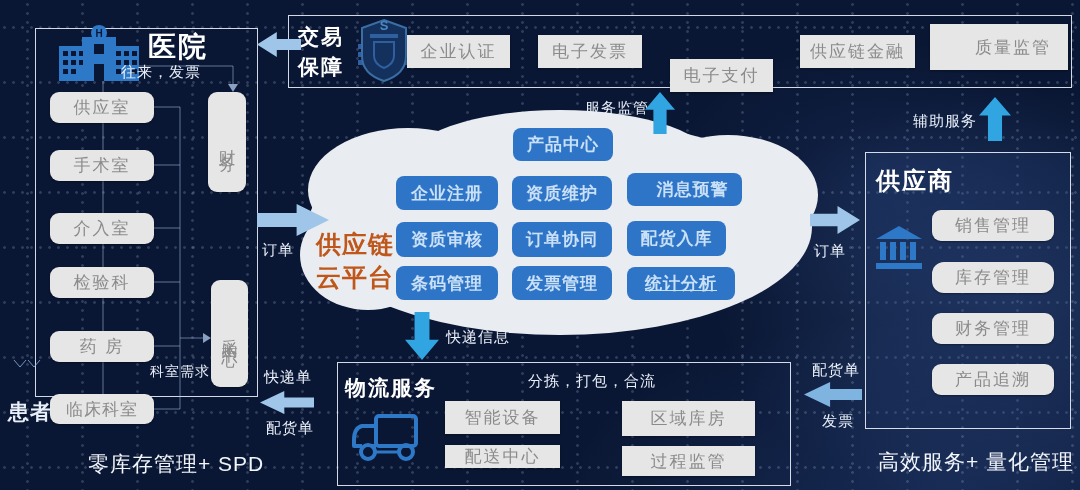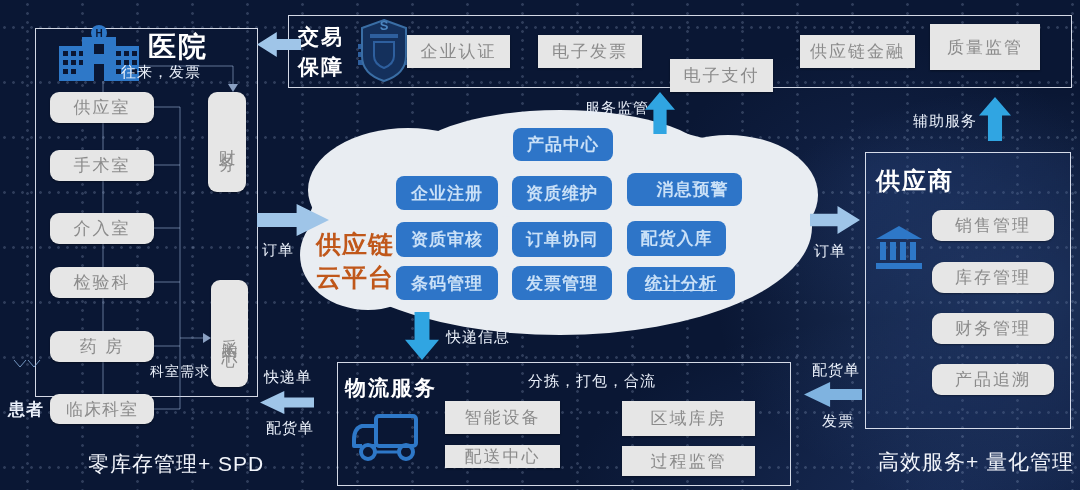--- a/index.html
+++ b/index.html
@@ -96,21 +96,21 @@
   <div class="gbox rounded" style="left:50px;top:150px;width:104px;height:31px;">手术室</div>
   <div class="gbox rounded" style="left:50px;top:213px;width:104px;height:31px;">介入室</div>
   <div class="gbox rounded" style="left:50px;top:267px;width:104px;height:31px;">检验科</div>
   <div class="gbox rounded" style="left:50px;top:331px;width:104px;height:31px;">药 房</div>
   <div class="gbox rounded" style="left:50px;top:394px;width:104px;height:30px;letter-spacing:1px;">临床科室</div>
 
   <div class="gbox rounded vbox" style="left:208px;top:92px;width:38px;height:100px;">财务</div>
   <div class="gbox rounded vbox" style="left:211px;top:280px;width:37px;height:107px;letter-spacing:4px;font-size:16px;">采购中心</div>
 
   <div class="lbl" style="left:150px;top:363px;font-size:14px;">科室需求</div>
-  <div class="lbl" style="left:8px;top:398px;font-weight:bold;font-size:17px;">患者</div>
+  <div class="lbl" style="left:8px;top:398px;font-weight:bold;font-size:21px;">患者</div>
   <div class="cap" style="left:88px;top:450px;">零库存管理+ SPD</div>
 
   <div class="panel" style="left:288px;top:15px;width:782px;height:71px;"></div>
   <div class="ptitle" style="left:298px;top:22px;font-size:21px;line-height:1.45;">
     <div>交易</div>
     <div>保障</div>
   </div>
 
   <svg class="abs" style="left:356px;top:16px;" width="56" height="68" viewBox="0 0 56 68">
     <rect x="2" y="28" width="12" height="5" fill="#2e5f9e"></rect>
@@ -122,21 +122,21 @@
     <path d="M28,4 L50,12 V40 Q50,58 28,65 Q6,58 6,40 V12 Z" fill="#14305c" stroke="#3a6ea5" stroke-width="2"></path>
     <text x="28" y="14" font-size="13" font-weight="bold" fill="#4d86c0" text-anchor="middle">S</text>
     <rect x="14" y="18" width="28" height="4" fill="#2e5f9e"></rect>
     <path d="M18,26 h20 v14 q0,8 -10,12 q-10,-4 -10,-12 Z" fill="none" stroke="#2e5f9e" stroke-width="2"></path>
   </svg>
 
   <div class="gbox" style="left:407px;top:35px;width:103px;height:33px;">企业认证</div>
   <div class="gbox" style="left:538px;top:35px;width:104px;height:33px;">电子发票</div>
   <div class="gbox" style="left:670px;top:35px;width:103px;height:33px;margin-top:24px;">电子支付</div>
   <div class="gbox" style="left:800px;top:35px;width:115px;height:33px;">供应链金融</div>
-  <div class="gbox" style="left:930px;top:24px;width:110px;height:46px;">质量监管</div>
+  <div class="gbox" style="left:930px;top:24px;width:110px;height:46px;padding-left:28px;">质量监管</div>
 
   <div class="arrow ar-left lightblue" style="left:257px;top:32px;width:44px;height:25px;"></div>
 
   <svg class="abs" style="left:298px;top:105px;" width="525" height="235" viewBox="0 0 525 235">
     <g fill="#e9edf2">
       <ellipse cx="262" cy="122" rx="252" ry="108"></ellipse>
       <ellipse cx="110" cy="85" rx="100" ry="62"></ellipse>
       <ellipse cx="262" cy="60" rx="155" ry="55"></ellipse>
       <ellipse cx="70" cy="150" rx="68" ry="55"></ellipse>
       <ellipse cx="430" cy="90" rx="90" ry="60"></ellipse>

